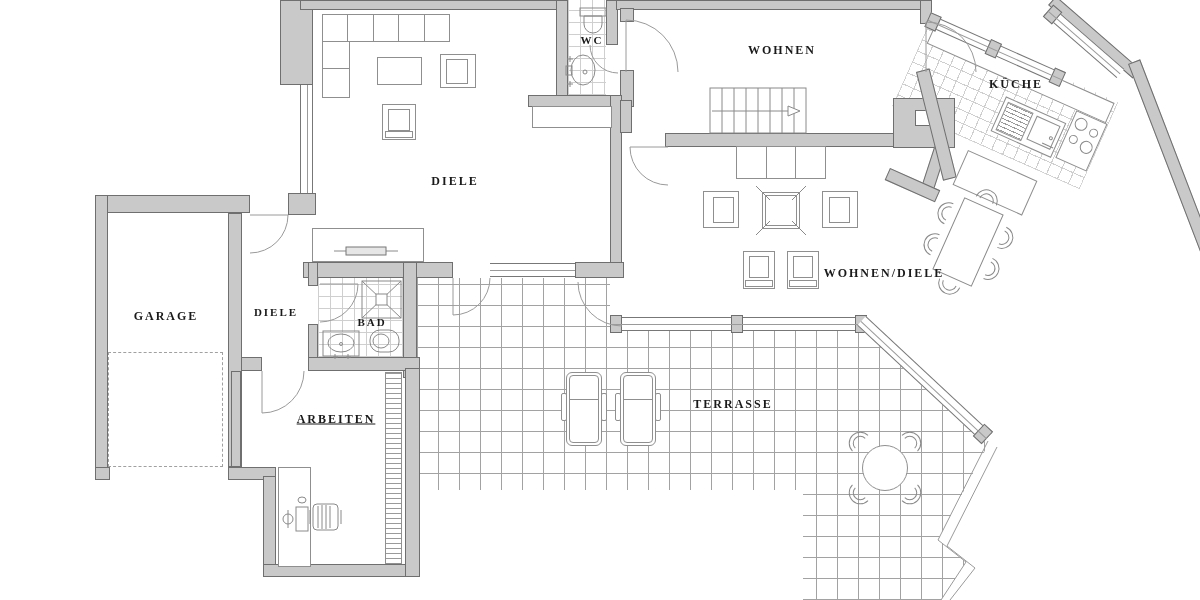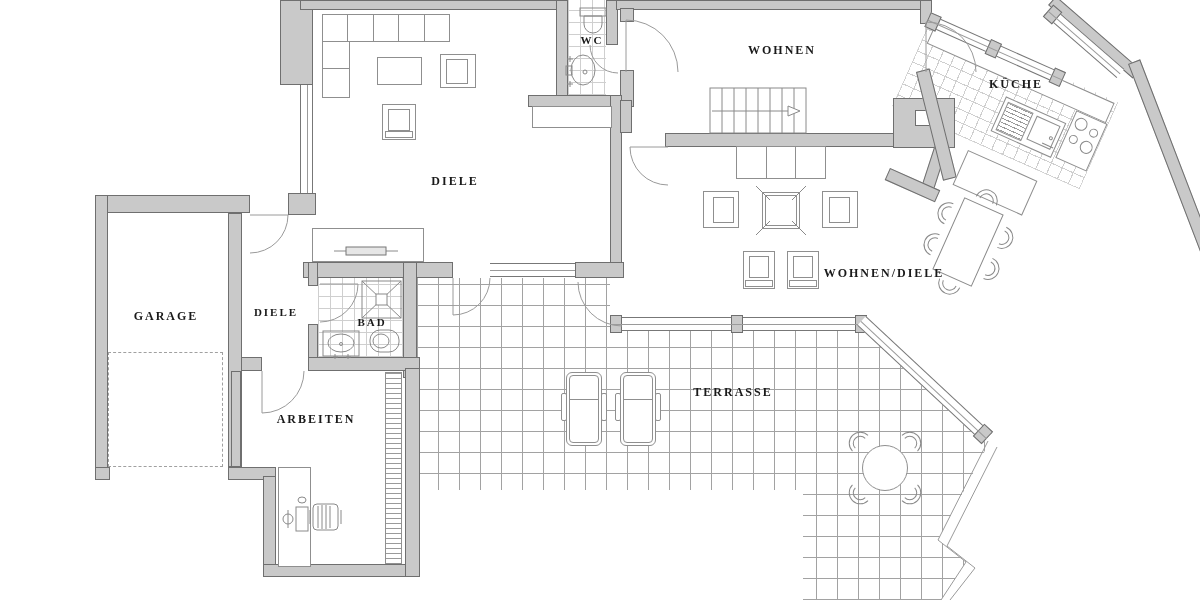--- a/index.html
+++ b/index.html
@@ -285,17 +285,17 @@
     </g>
   </svg>
 
   <div class="lbl" style="left:455px;top:181px;">DIELE</div>
   <div class="lbl" style="left:592px;top:40px;font-size:11px;">WC</div>
   <div class="lbl" style="left:782px;top:50px;">WOHNEN</div>
   <div class="lbl" style="left:1016px;top:84px;">KÜCHE</div>
   <div class="lbl" style="left:166px;top:295px;margin-top:21px;">GARAGE</div>
   <div class="lbl" style="left:276px;top:312px;font-size:11px;">DIELE</div>
   <div class="lbl" style="left:372px;top:322px;font-size:11px;">BAD</div>
-  <div class="lbl" style="left:316px;top:419px;">ARBEITEN</div>
+  <div class="lbl" style="left:336px;top:419px;text-decoration:underline;">ARBEITEN</div>
   <div class="lbl" style="left:884px;top:273px;">WOHNEN/DIELE</div>
-  <div class="lbl" style="left:733px;top:392px;">TERRASSE</div>
+  <div class="lbl" style="left:733px;top:404px;">TERRASSE</div>
 
 </div>
 
 </body></html>

